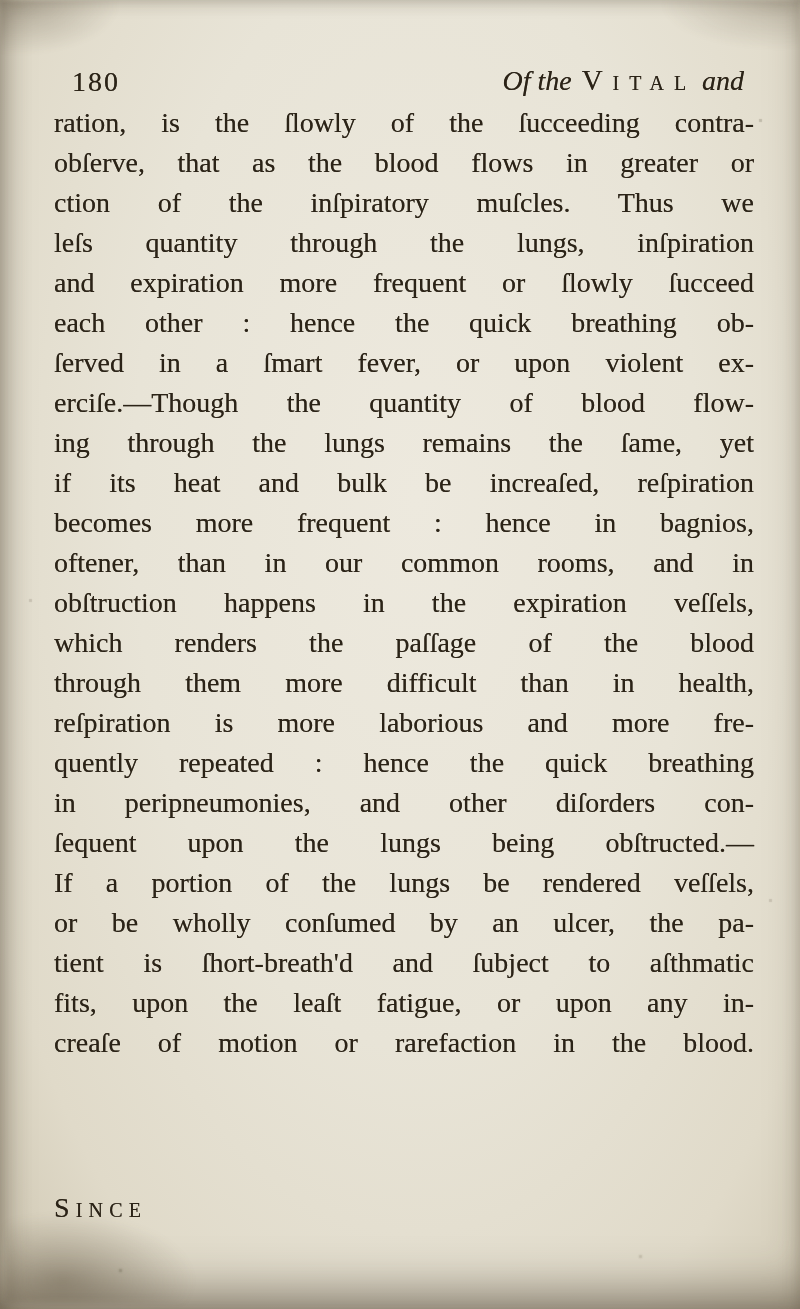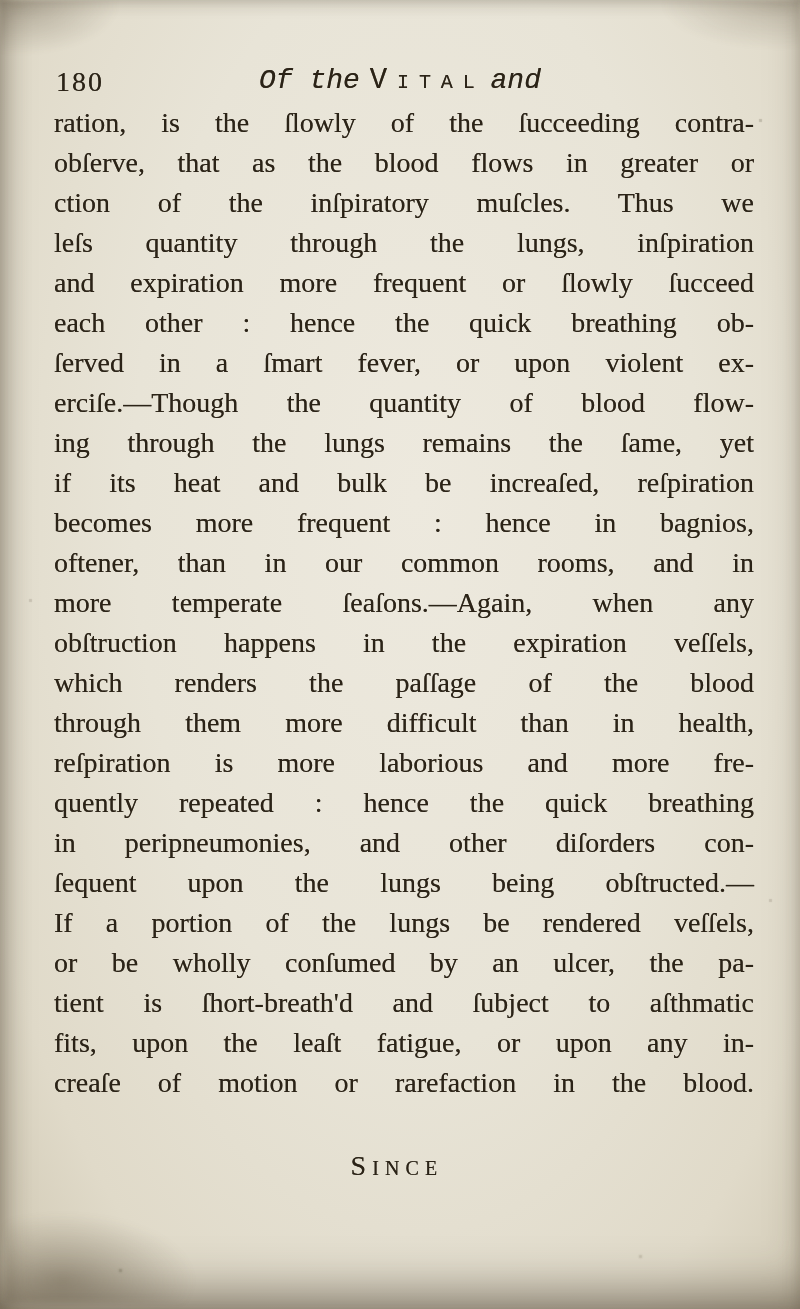--- a/index.html
+++ b/index.html
@@ -24,31 +24,30 @@
   .head {
     position: absolute;
     top: 64px;
     left: 56px;
     right: 56px;
     height: 44px;
     font-size: 28px;
   }
   .pagenum {
     position: absolute;
-    left: 0;
+    left: 16px;
     top: 2px;
     letter-spacing: 2px;
     text-shadow: 0 0 0.6px rgba(43, 35, 23, 0.7);
   }
   .running {
     display: block;
-    text-align: center;
+    text-align: right;
     font-style: italic;
     text-shadow: 0 0 0.6px rgba(43, 35, 23, 0.7);
-    font-family: Liberation Mono, monospace;
   }
   .running .sc {
     font-style: normal;
     font-variant: small-caps;
     letter-spacing: 0.34em;
     margin: 0 6px 0 10px;
     font-size: 29px;
   }
 
   
@@ -63,24 +62,24 @@
   }
   .bodytext .line {
     text-align: justify;
     text-align-last: justify;
     word-spacing: 1px;
   }
 
   
   .catchrow {
     position: absolute;
-    top: 1146px;
+    top: 1188px;
     left: 54px;
     width: 700px;
-    text-align: center;
+    text-align: left;
     font-size: 28px;
     line-height: 40px;
   }
   .catchrow .sc {
     font-variant: small-caps;
     letter-spacing: 0.22em;
     padding-right: 14px;
     text-shadow: 0 0 0.6px rgba(43, 35, 23, 0.7);
   }
 
@@ -144,21 +143,20 @@
       <div class="line">ction of the inſpiratory muſcles. Thus we</div>
       <div class="line">leſs quantity through the lungs, inſpiration</div>
       <div class="line">and expiration more frequent or ſlowly ſucceed</div>
       <div class="line">each other : hence the quick breathing ob-</div>
       <div class="line">ſerved in a ſmart fever, or upon violent ex-</div>
       <div class="line">erciſe.—Though the quantity of blood flow-</div>
       <div class="line">ing through the lungs remains the ſame, yet</div>
       <div class="line">if its heat and bulk be increaſed, reſpiration</div>
       <div class="line">becomes more frequent : hence in bagnios,</div>
       <div class="line">oftener, than in our common rooms, and in</div>
-      <div class="line">more temperate ſeaſons.—Again, when any</div>
       <div class="line">obſtruction happens in the expiration veſſels,</div>
       <div class="line">which renders the paſſage of the blood</div>
       <div class="line">through them more difficult than in health,</div>
       <div class="line">reſpiration is more laborious and more fre-</div>
       <div class="line">quently repeated : hence the quick breathing</div>
       <div class="line">in peripneumonies, and other diſorders con-</div>
       <div class="line">ſequent upon the lungs being obſtructed.—</div>
       <div class="line">If a portion of the lungs be rendered veſſels,</div>
       <div class="line">or be wholly conſumed by an ulcer, the pa-</div>
       <div class="line">tient is ſhort-breath'd and ſubject to aſthmatic</div>

